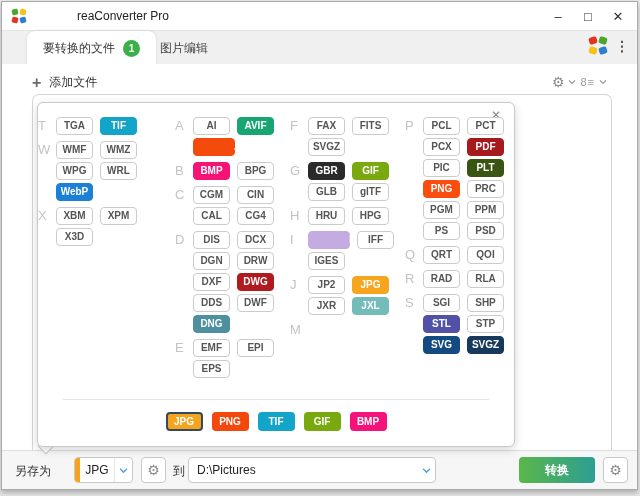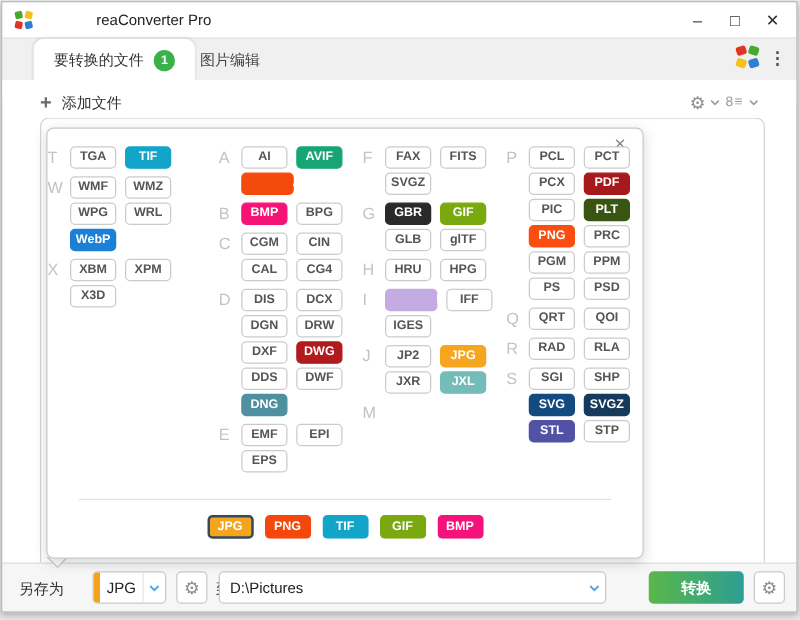--- a/index.html
+++ b/index.html
@@ -67,21 +67,21 @@
   .bottombar { position:absolute; left:0; right:0; bottom:0; height:39px; background:#f6f6f6; border-top:1px solid #ddd; }
   .bb-label { position:absolute; top:12px; font-size:12px; color:#333; }
   .saveas-label { left:13px;text-align:center; }
   .to-label { left:171px; }
   .combo { position:absolute; top:6px; height:26px; background:#fff; border:1px solid #c9c9c9; border-radius:4px;
            display:flex; align-items:center; }
   .fmt-combo { left:72px; width:59px; }
   .fmt-stripe { width:5px; height:24px; background:#f5a31c; border-radius:3px 0 0 3px; }
   .fmt-combo-val { flex:1; text-align:center; font-size:12px; color:#222; }
   .combo-chev { width:18px; height:24px; display:flex; align-items:center; justify-content:center; border-left:1px solid #e6e6e6; }
-  .path-combo { left:173px; width:310px; }
+  .path-combo { left:186px; width:248px; }
   .path-input { flex:1; border:none; outline:none; font-family:"Liberation Sans", sans-serif; font-size:12px; color:#222;
                 padding-left:8px; background:transparent; }
   .tool-btn { position:absolute; top:6px; width:25px; height:26px; background:#fff; border:1px solid #c9c9c9;
               border-radius:4px; display:flex; align-items:center; justify-content:center; cursor:default; }
   .gear1 { left:139px; } .gear2 { left:601px; }
   .convert-btn { position:absolute; left:517px; top:6px; width:76px; height:26px; border:none; border-radius:4px;
                  background:linear-gradient(90deg,#5ab74a,#2d9e93); color:#fff; font-family:"Liberation Sans", sans-serif;
                  font-size:12px; font-weight:bold; cursor:default; }
 </style>
 </head>
@@ -328,26 +328,26 @@
           </div>
         </div>
         <div class="fmt-group">
           <div class="fmt-letter">S</div>
           <div class="fmt-rows">
             <div class="fmt-row">
               <button class="fmt-btn">SGI</button>
               <button class="fmt-btn">SHP</button>
             </div>
             <div class="fmt-row">
+              <button class="fmt-btn" style="background: rgb(81, 82, 165); border-color: rgb(81, 82, 165); color: rgb(255, 255, 255);">STL</button>
+              <button class="fmt-btn">STP</button>
+            </div>
+            <div class="fmt-row">
               <button class="fmt-btn" style="background: rgb(19, 74, 128); border-color: rgb(19, 74, 128); color: rgb(255, 255, 255);">SVG</button>
               <button class="fmt-btn" style="background: rgb(23, 57, 92); border-color: rgb(23, 57, 92); color: rgb(255, 255, 255);">SVGZ</button>
-            </div>
-            <div class="fmt-row">
-              <button class="fmt-btn" style="background: rgb(81, 82, 165); border-color: rgb(81, 82, 165); color: rgb(255, 255, 255);">STL</button>
-              <button class="fmt-btn">STP</button>
             </div>
           </div>
         </div>
       </div>
     <div class="fmt-col" id="col3">
         <div class="fmt-group">
           <div class="fmt-letter">T</div>
           <div class="fmt-rows">
             <div class="fmt-row">
               <button class="fmt-btn">TGA</button>

